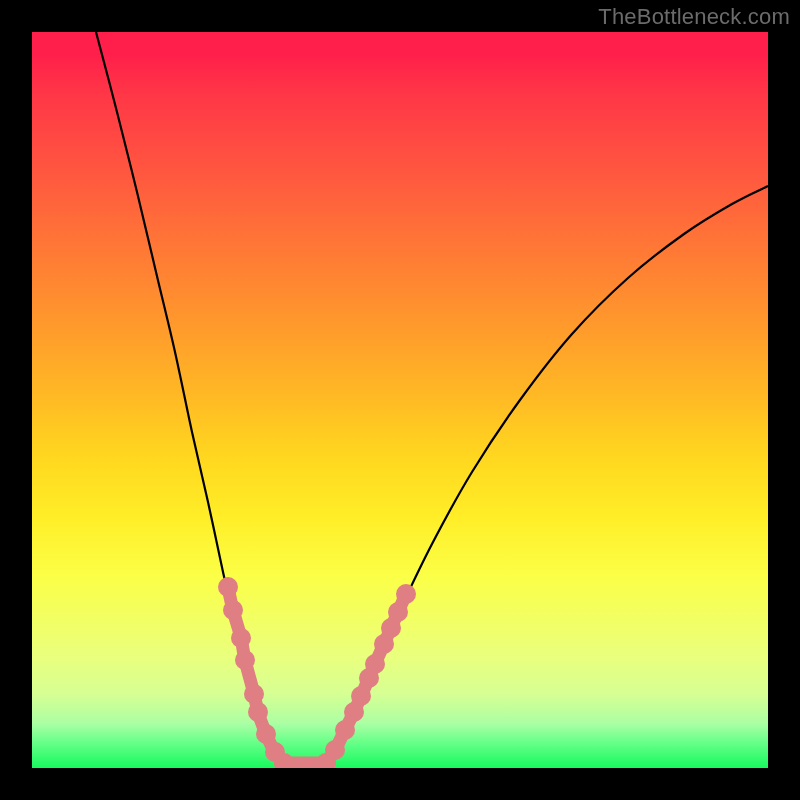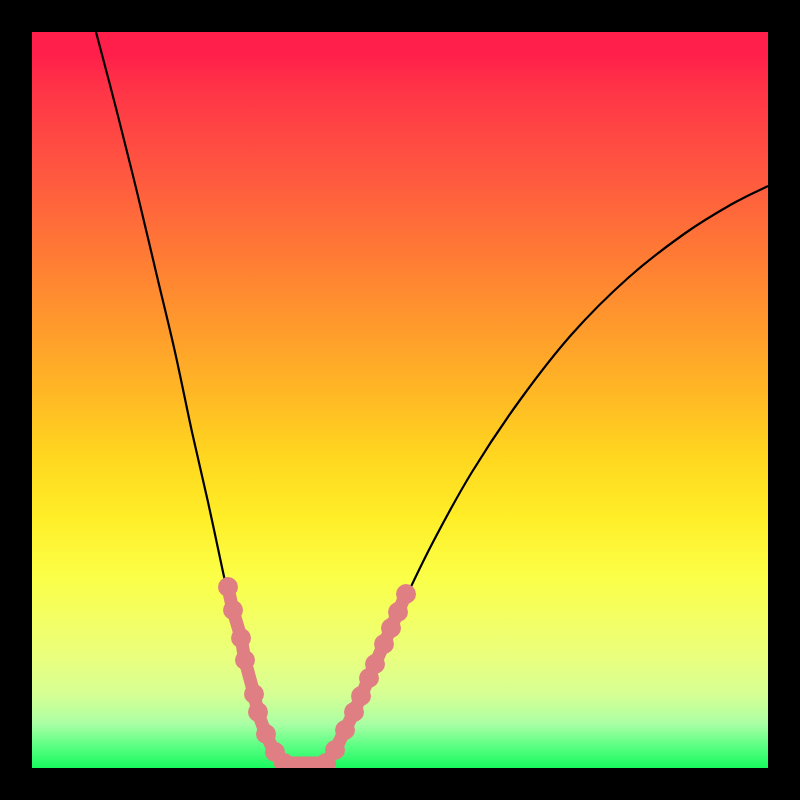--- a/index.html
+++ b/index.html
@@ -122,13 +122,14 @@
           <circle cx="329" cy="664" r="10" class="bead"></circle>
           <circle cx="337" cy="646" r="10" class="bead"></circle>
           <circle cx="343" cy="632" r="10" class="bead"></circle>
           <circle cx="352" cy="612" r="10" class="bead"></circle>
           <circle cx="359" cy="596" r="10" class="bead"></circle>
           <circle cx="366" cy="580" r="10" class="bead"></circle>
           <circle cx="374" cy="562" r="10" class="bead"></circle>
         </g>
     </svg>
   </div>
+  <div class="watermark">TheBottleneck.com</div>
 </div>
 
 </body></html>

